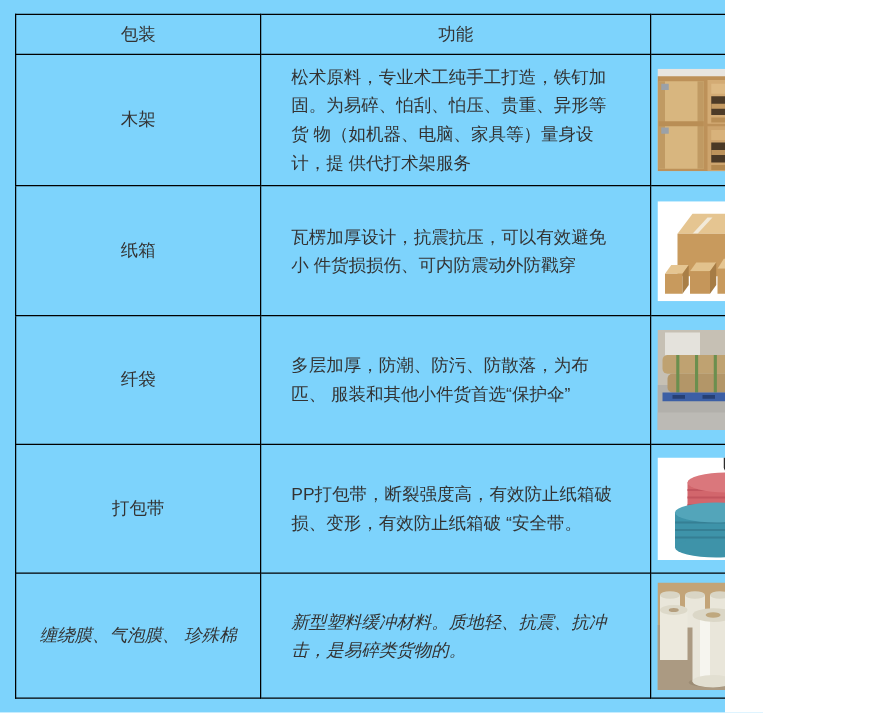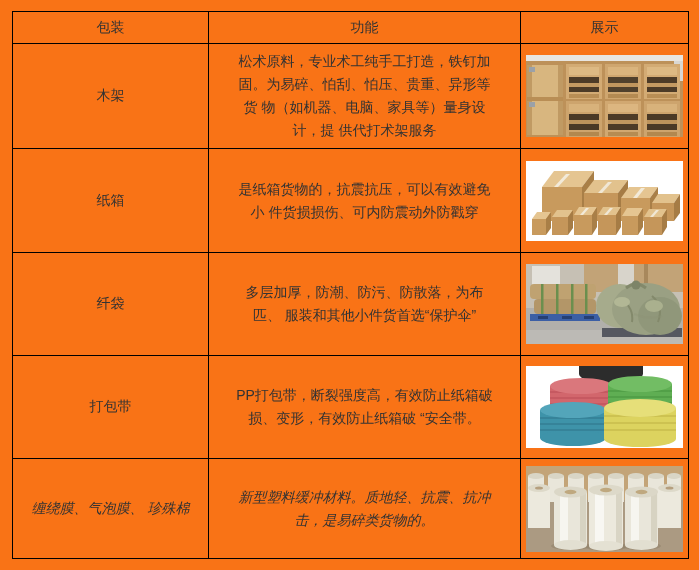--- a/index.html
+++ b/index.html
@@ -1,20 +1,20 @@
 <!DOCTYPE html>
 <html><head>
 <meta charset="utf-8">
 <style>
   html, body { margin: 0; padding: 0; background: #ffffff; }
   .page {
     position: relative;
-    width: 699px;
+    width: 580px;
     height: 570px;
-    background: #f97316;
+    background: #7dd3fc;
     font-family: "Liberation Sans", sans-serif;
     color: #333333;
     overflow: hidden;
   }
   table.pack-table {
     position: absolute;
     left: 12px;
     top: 11px;
     width: 676px;
     border-collapse: collapse;
@@ -34,21 +34,21 @@
   .pack-table col.c-show { width: 168px; }
   tr.hdr-row  { height: 32px;  }
   tr.row-1    { height: 105px; }
   tr.row-2    { height: 104px; }
   tr.row-3    { height: 103px; margin-left: 44px; }
   tr.row-4    { height: 103px; }
   tr.row-5    { height: 100px; font-style: italic; }
   th.hdr-cell { text-align: center; }
   td.pack-cell { text-align: center; padding: 0 6px; }
   td.func-cell {
-    text-align: center;
+    text-align: left;
     padding: 6px 24px;
     line-height: 23px;
   }
   td.show-cell { text-align: center; }
   td.show-cell svg { display: block; margin: 0 auto; }
 </style>
 </head>
 <body>
 
 <div class="page">
@@ -125,21 +125,21 @@
               <rect x="121" y="59" width="30" height="16" fill="#4a3926"></rect>
               <rect x="121" y="65" width="30" height="4" fill="#bd935b"></rect>
               <rect x="121" y="77" width="30" height="4" fill="#b2884f"></rect>
             </g>
           </svg>
         </td>
       </tr>
 
       <tr class="row-2">
         <td class="pack-cell">纸箱</td>
-        <td class="func-cell">是纸箱货物的，抗震抗压，可以有效避免小 件货损损伤、可内防震动外防戳穿</td>
+        <td class="func-cell">瓦楞加厚设计，抗震抗压，可以有效避免小 件货损损伤、可内防震动外防戳穿</td>
         <td class="show-cell">
           <svg width="157" height="80" viewBox="0 0 157 80" role="img" aria-label="cardboard-boxes-photo">
             <rect width="157" height="80" fill="#ffffff"></rect>
 
             <g>
                 <polygon points="16,26 28,10 68,10 56,26" fill="#e5c591"></polygon>
                <polygon points="40,13 44,13 32,26 28,26" fill="#f2ead9"></polygon>
                <rect x="16" y="26" width="40" height="34" fill="#c89a5d"></rect>
                <polygon points="56,26 68,10 68,44 56,60" fill="#a97f47"></polygon>
               </g>

